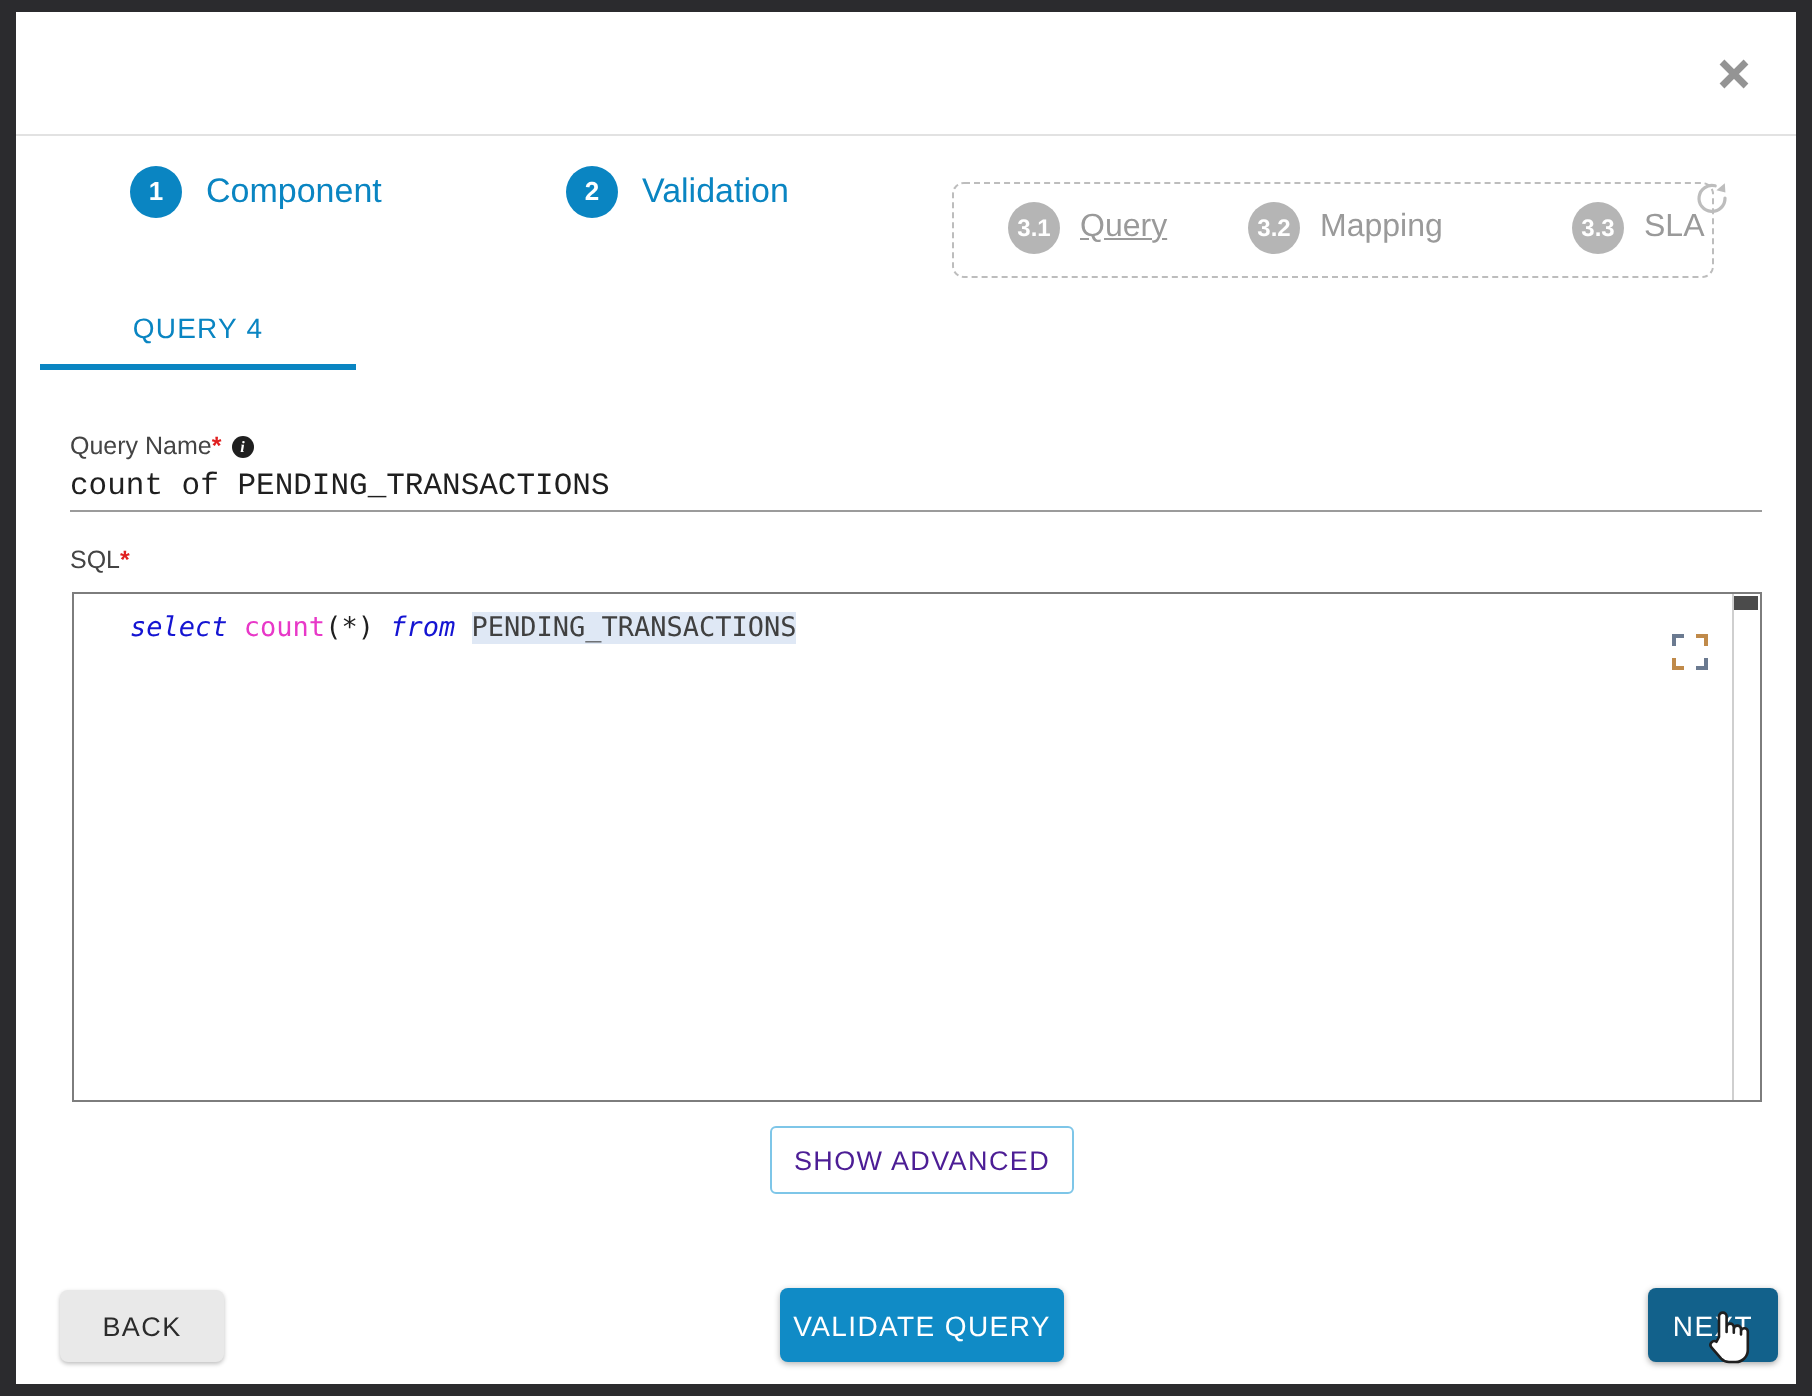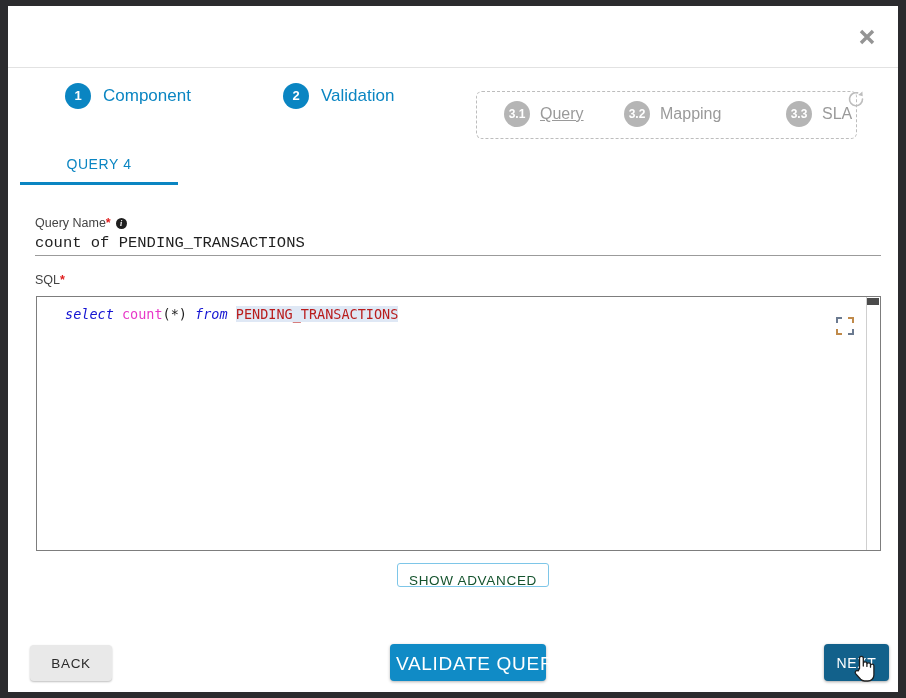--- a/index.html
+++ b/index.html
@@ -244,21 +244,21 @@
     top: 9px;
     font-family: "DejaVu Sans Mono", monospace;
     font-size: 13.5px;
     white-space: pre;
     line-height: 17px;
   }
   .kw  { color: #1414d2; font-style: italic; }
   .fn  { color: #e838c8; }
   .pn  { color: #1f1f1f; }
   .ident {
-    color: #b91c1c;
+    color: #404040;
     background: #dfe8f5;
   }
   .sql-scroll-track {
     position: absolute;
     right: 0;
     top: 0;
     width: 13px;
     height: 100%;
     background: #ffffff;
     border-left: 1px solid #cfcfcf;
@@ -285,51 +285,51 @@
   .btn {
     position: absolute;
     font-family: "Liberation Sans", sans-serif;
     letter-spacing: 0.7px;
     box-sizing: border-box;
     cursor: pointer;
     text-align: center;
     white-space: nowrap;
   }
   .btn-show-adv {
-    left: 389px;
+    left: 377px;
     top: 557px;
     width: 152px;
-    height: 24px;
+    height: 34px;
     line-height: 32px;
     font-size: 13.5px;
-    color: #14532d;
+    color: #4c1d95;
     background: #ffffff;
     border: 1px solid #7ec6e8;
     border-radius: 3px;
   }
   .btn-back {
     left: 22px;
     top: 639px;
     width: 82px;
     height: 36px;
     line-height: 36px;
     font-size: 13.5px;
     color: #2b2b2b;
     background: #e9e9e9;
     border: none;
     border-radius: 4px;
     box-shadow: 0 1px 2px rgba(0,0,0,0.25);
   }
   .btn-validate {
     left: 382px;
     top: 638px;
-    width: 156px;
+    width: 142px;
     height: 37px;
     line-height: 37px;
-    font-size: 19px;
+    font-size: 14px;
     color: #ffffff;
     background: #108bc6;
     border: none;
     border-radius: 4px;
     box-shadow: 0 1px 3px rgba(0,0,0,0.3);
   }
   .btn-next {
     left: 816px;
     top: 638px;
     width: 65px;

